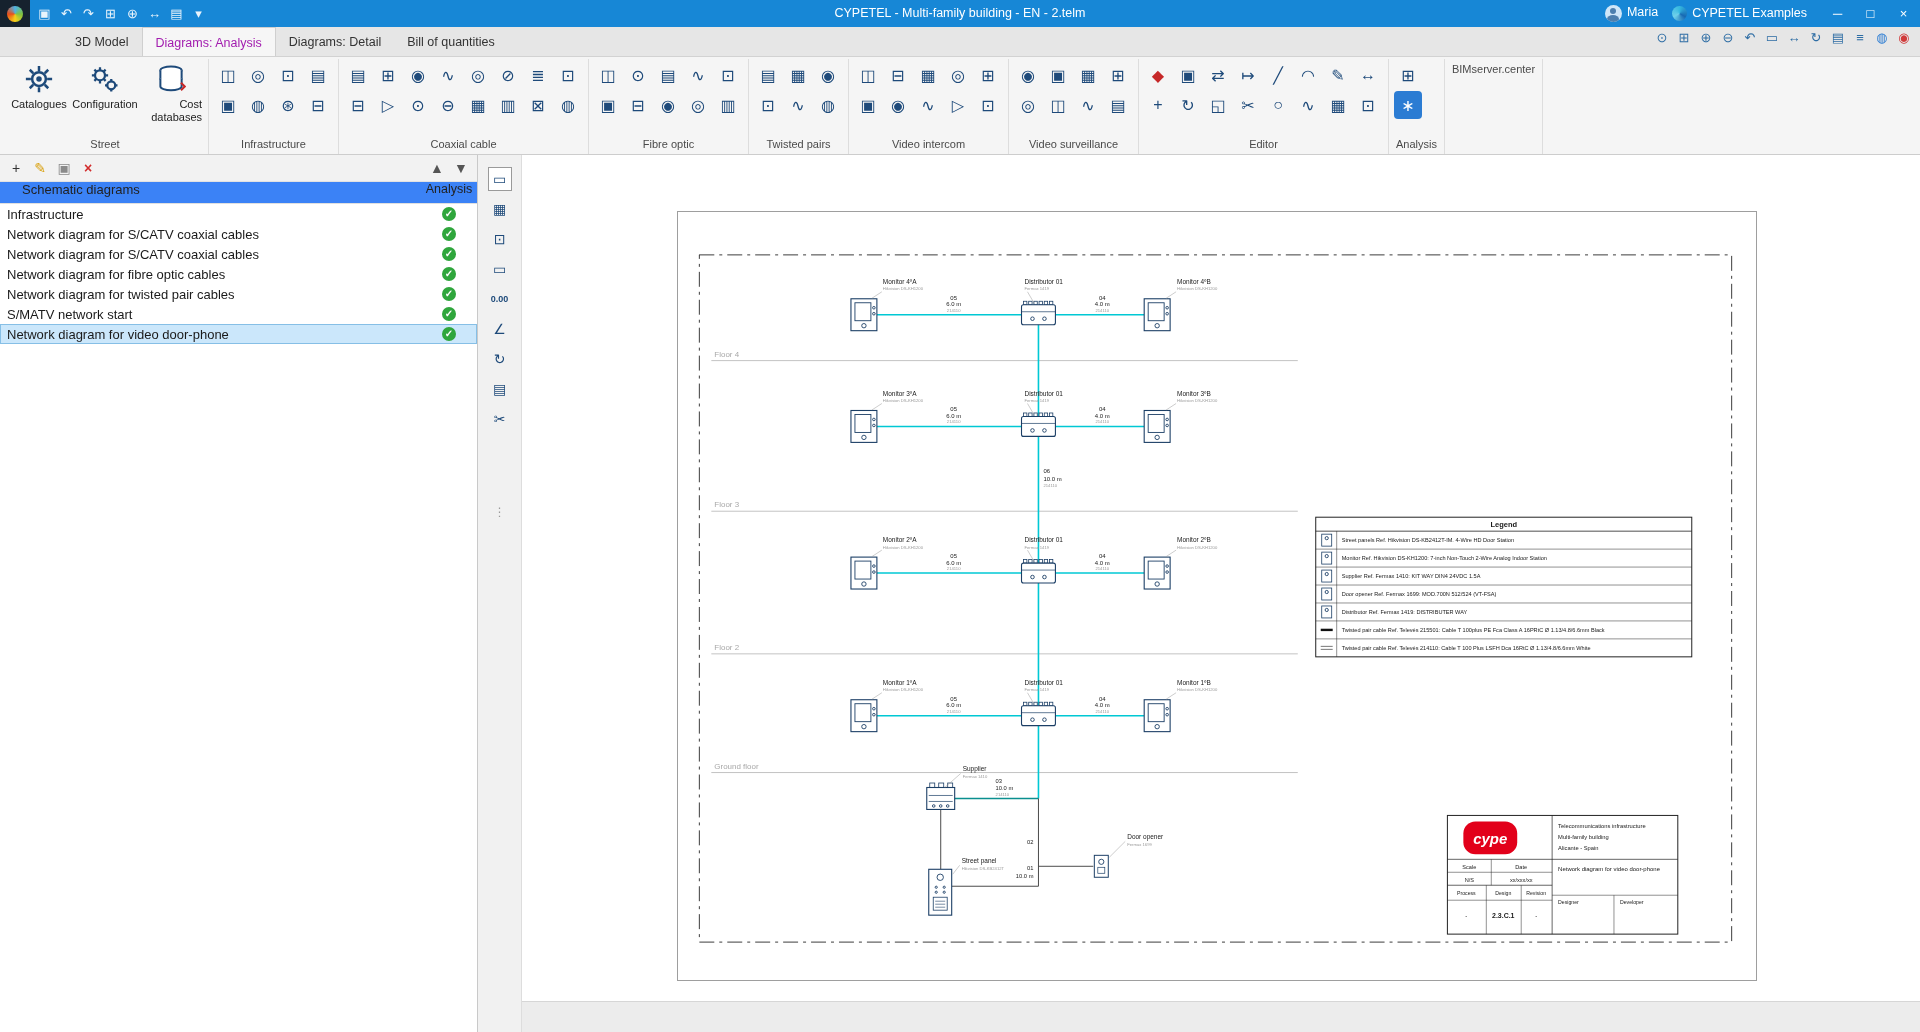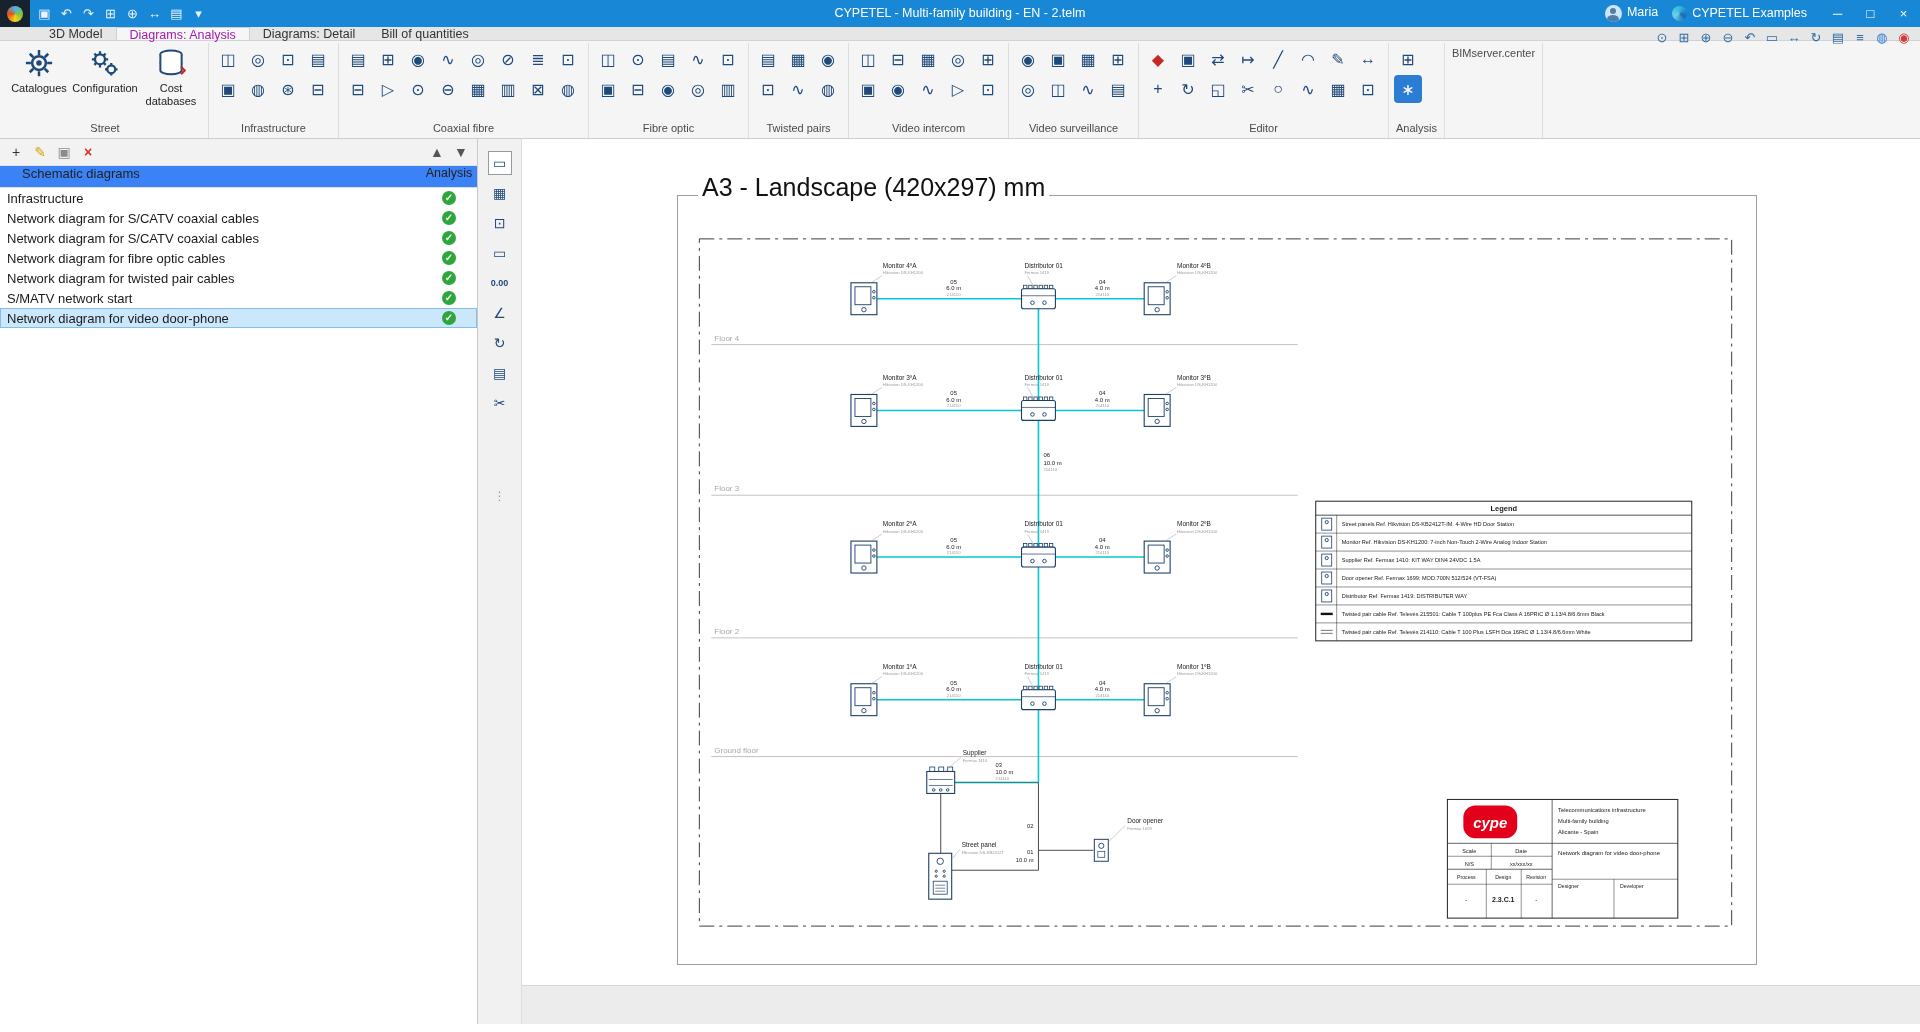--- a/index.html
+++ b/index.html
@@ -13,33 +13,33 @@
   .tb-title{position:absolute;left:50%;top:0;height:19px;line-height:27px;transform:translateX(-50%);white-space:nowrap}
   .tb-right{margin-left:auto;display:flex;align-items:center;gap:14px}
   .tb-user{display:flex;align-items:flex-start;gap:5px;cursor:pointer;white-space:nowrap}
   .avatar{width:17px;height:17px;border-radius:50%;background:#cfe6f8;position:relative;overflow:hidden;display:inline-block}
   .avatar::before{content:"";position:absolute;left:5.5px;top:3px;width:6px;height:6px;border-radius:50%;background:#4d7fae}
   .avatar::after{content:"";position:absolute;left:2.5px;top:10px;width:12px;height:8px;border-radius:50%;background:#4d7fae}
   .acct-icon{width:15px;height:15px;border-radius:50%;background:conic-gradient(#35b8e0,#1769b3,#6fd0ea,#35b8e0);display:inline-block}
   .winbtns{display:flex}
   .winbtn{width:33px;height:27px;text-align:center;line-height:27px;font-size:13px;cursor:pointer}
   
-  .tabrow{height:14px;background:#e6e6e6;border-bottom:1px solid #d2d2d2;display:flex;align-items:flex-end;position:relative;padding-left:36px}
+  .tabrow{height:30px;background:#e6e6e6;border-bottom:1px solid #d2d2d2;display:flex;align-items:flex-end;position:relative;padding-left:62px}
   .tabs{display:flex;height:100%}
   .tab{padding:3px 13px 2px;font-size:12.5px;color:#333;display:flex;align-items:center;cursor:pointer}
   .tab.active{background:#f6f6f6;border:1px solid #cfcfcf;border-bottom:none;color:#a21caf}
   .view-icons{position:absolute;right:6px;top:1px;display:flex;gap:2px}
   .vw{width:20px;height:19px;display:flex;align-items:center;justify-content:center;font-size:13px;color:#2e6da4;cursor:pointer}
   
   .ribbon{height:98px;background:#f5f5f5;border-bottom:1px solid #cdcdcd;display:flex;align-items:stretch;padding:2px 2px 0}
   .rgroup{display:flex;flex-direction:column;border-right:1px solid #ddd;padding:2px 5px 1px}
   .rgroup-content{flex:1;display:flex;align-items:flex-start;gap:2px}
   .rgroup-label{text-align:center;font-size:11px;color:#4a4a4a;padding:2px 2px 3px;white-space:nowrap}
   .bigbtn{width:64px;display:flex;flex-direction:column;align-items:center;gap:2px;padding:3px 1px;font-size:11px;color:#222;cursor:pointer;border-radius:3px}
-  .bigbtn-label{text-align:center;line-height:1.15}
+  .bigbtn-label{text-align:right;line-height:1.15}
   .icon-grid{display:grid;grid-template-rows:repeat(2,29px);grid-auto-flow:column;grid-auto-columns:29px;gap:1px}
   .ricon{width:28px;height:28px;display:flex;align-items:center;justify-content:center;font-size:16px;color:#1e4a7a;border-radius:3px;cursor:pointer}
   
   .main{display:flex;height:885px}
   .left-panel{width:478px;background:#fff;border-right:1px solid #c9c9c9;display:flex;flex-direction:column}
   .ptoolbar{height:27px;background:#f2f2f2;border-bottom:1px solid #e2e2e2;display:flex;align-items:center;padding:0 6px}
   .pt-left,.pt-right{display:flex;align-items:center;gap:4px}
   .pt-right{margin-left:auto}
   .pti{width:20px;height:20px;text-align:center;line-height:20px;font-size:14px;cursor:pointer}
   .phead{height:22px;display:flex;align-items:flex-start;background:#3b82f6;border-bottom:1px solid #e0e0e0;font-size:13px;color:#222;padding-left:22px}
@@ -189,21 +189,21 @@
           <span class="ricon">◎</span>
           <span class="ricon">▦</span>
           <span class="ricon">⊘</span>
           <span class="ricon">▥</span>
           <span class="ricon">≣</span>
           <span class="ricon">⊠</span>
           <span class="ricon">⊡</span>
           <span class="ricon">◍</span>
         </div>
       </div>
-      <div class="rgroup-label">Coaxial fibre</div>
+      <div class="rgroup-label">Coaxial cable</div>
     </div>
     <div class="rgroup">
       <div class="rgroup-content">
         <div class="icon-grid">
           <span class="ricon">◫</span>
           <span class="ricon">▣</span>
           <span class="ricon">⊙</span>
           <span class="ricon">⊟</span>
           <span class="ricon">▤</span>
           <span class="ricon">◉</span>
@@ -368,21 +368,20 @@
       <span class="vi">▭</span>
       <span class="vi txt">0.00</span>
       <span class="vi">∠</span>
       <span class="vi">↻</span>
       <span class="vi">▤</span>
       <span class="vi">✂</span>
       <span class="vhandle">⋮</span>
     </div>
 
   <div class="canvas">
-    <div class="page-title">A3 - Landscape (420x297) mm</div>
     <div class="page">
       <svg id="diagram-svg" viewBox="0 0 1080 770">
           <rect x="21" y="43" width="1035" height="689" fill="none" stroke="#3c3c3c" stroke-width="1" stroke-dasharray="15 5 3 5"></rect>
           <line x1="33" y1="149" x2="621" y2="149" stroke="#bcbcbc" stroke-width="0.9"></line>
           <text x="36" y="145" font-size="8" text-anchor="start" fill="#a8a8a8">Floor 4</text>
           <line x1="33" y1="300" x2="621" y2="300" stroke="#bcbcbc" stroke-width="0.9"></line>
           <text x="36" y="296" font-size="8" text-anchor="start" fill="#a8a8a8">Floor 3</text>
           <line x1="33" y1="443" x2="621" y2="443" stroke="#bcbcbc" stroke-width="0.9"></line>
           <text x="36" y="439" font-size="8" text-anchor="start" fill="#a8a8a8">Floor 2</text>
           <line x1="33" y1="562" x2="621" y2="562" stroke="#bcbcbc" stroke-width="0.9"></line>

